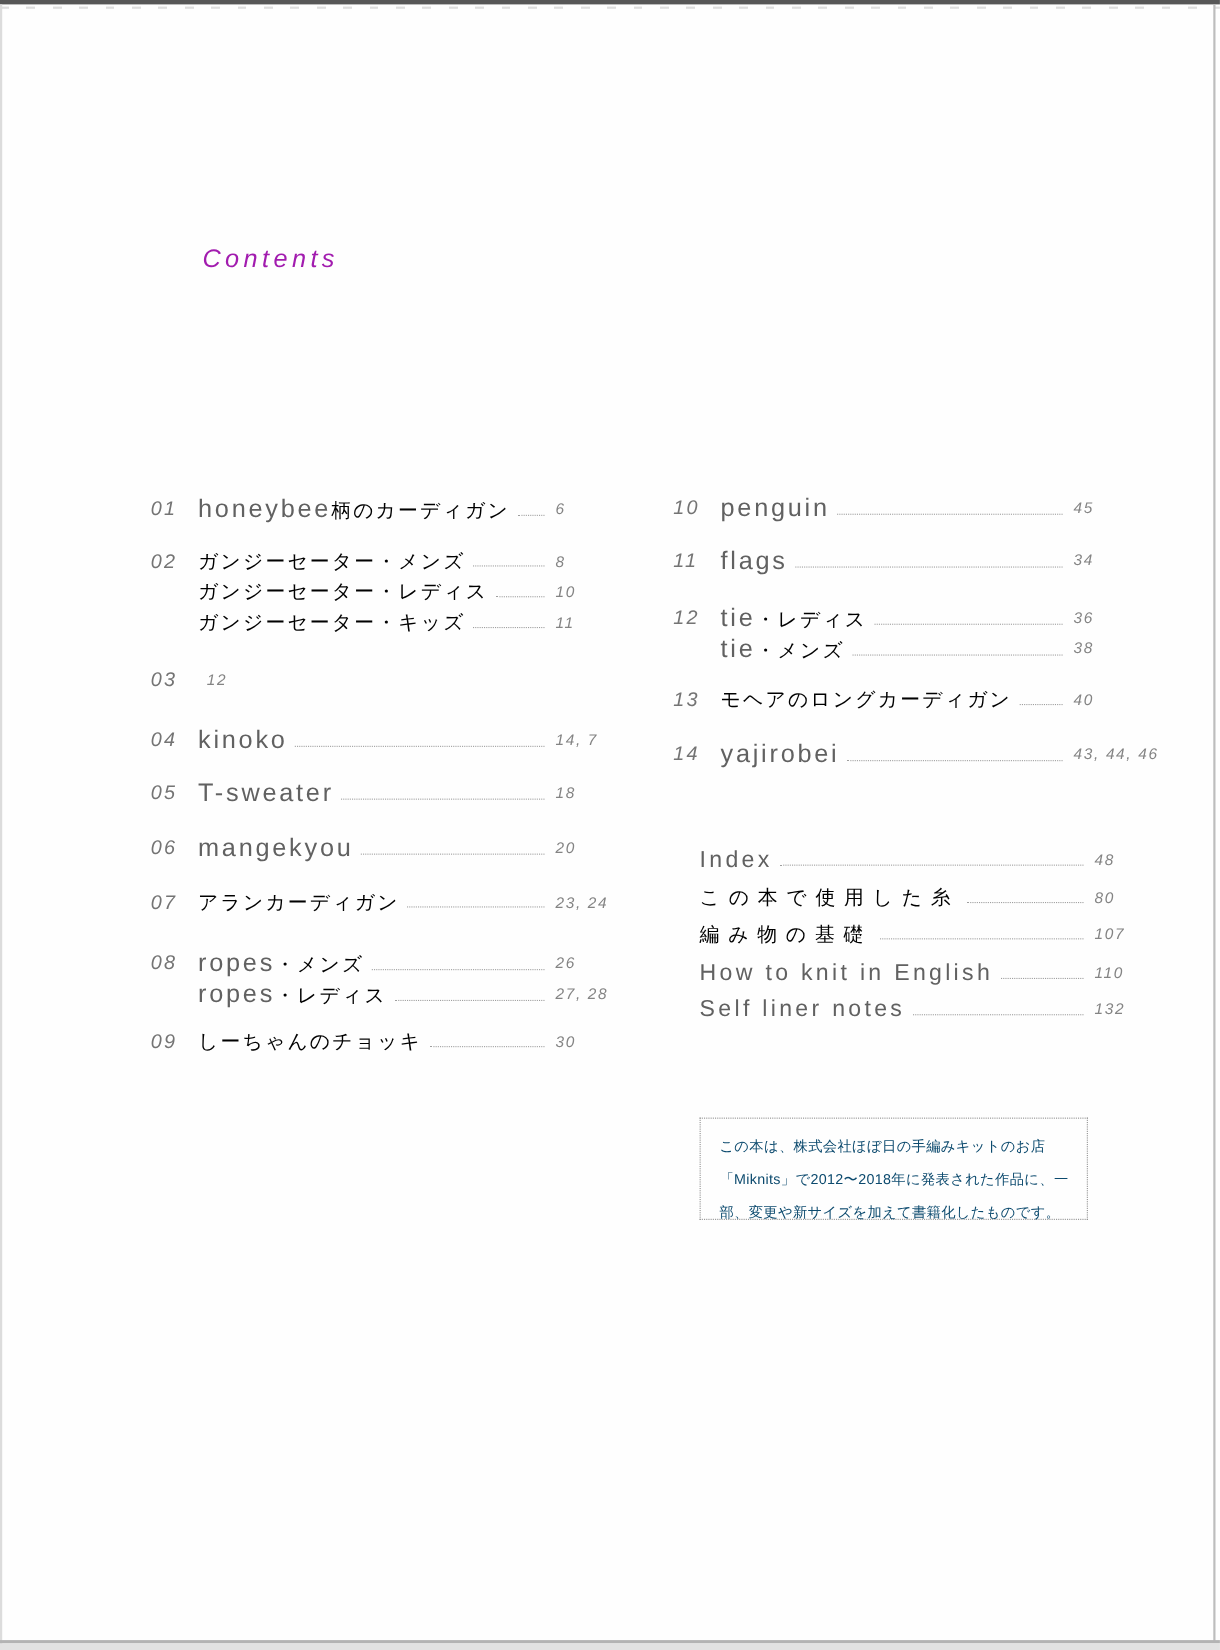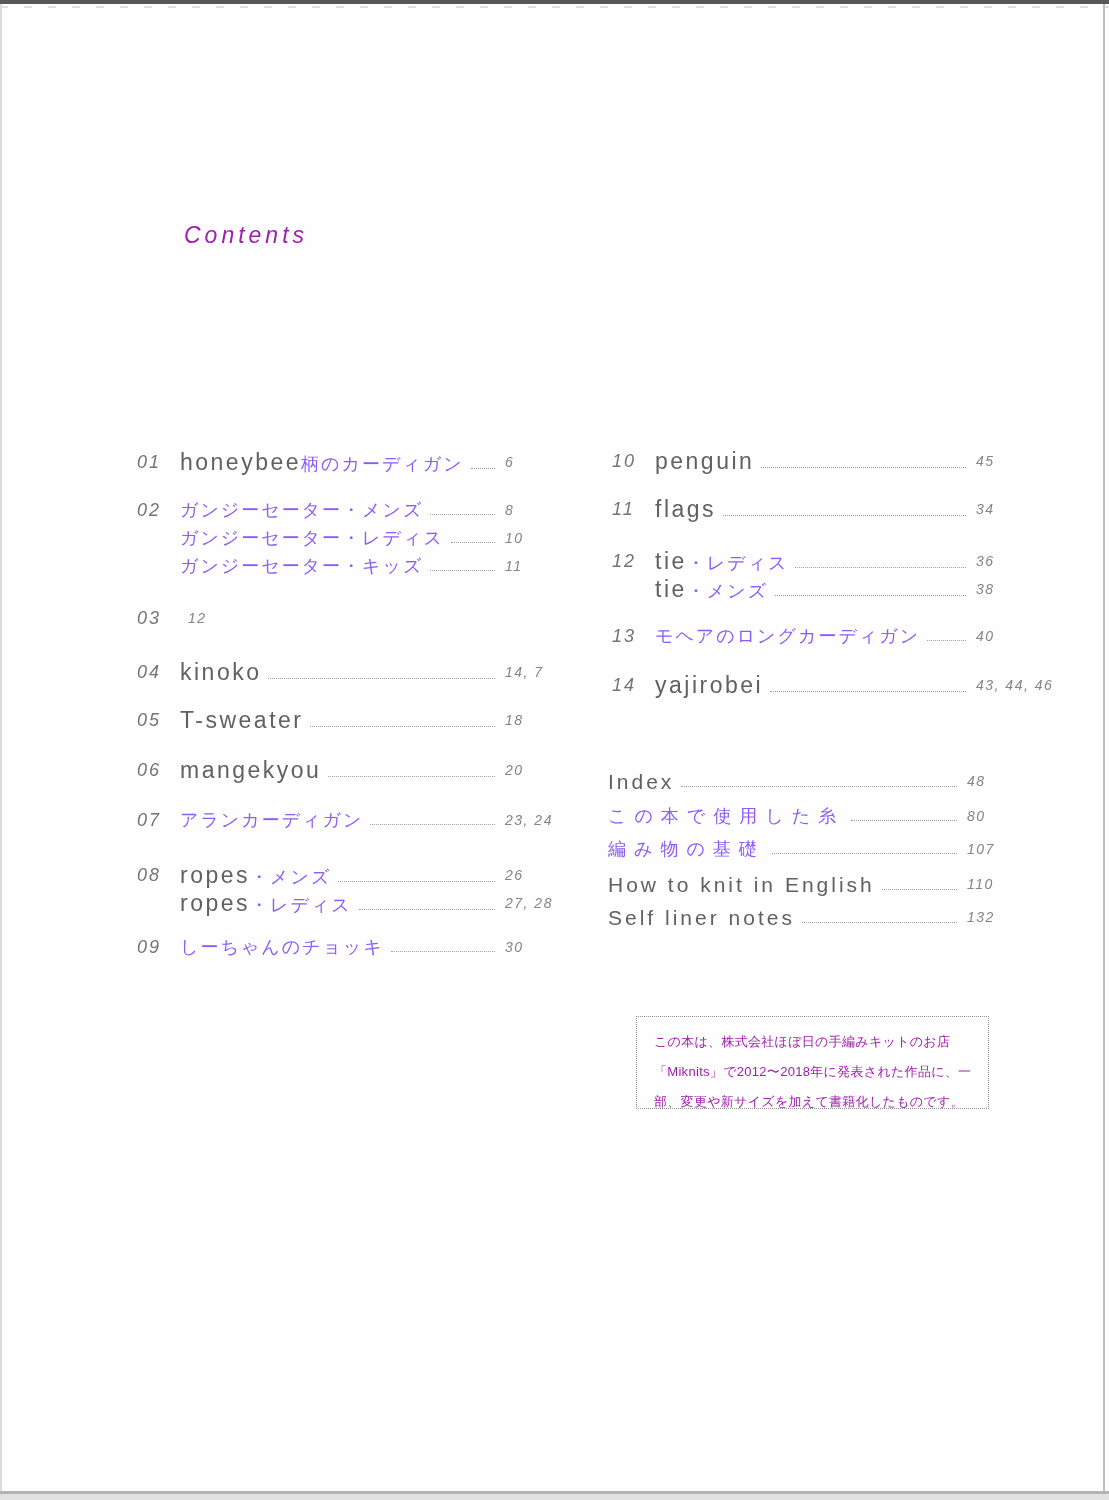--- a/index.html
+++ b/index.html
@@ -18,47 +18,47 @@
   .edge-bottom2{position:absolute;left:0;top:1494px;width:1109px;height:6px;background:#e2e2e2}
 
   .page-title{
     position:absolute;left:184px;top:222px;margin:0;
     font-size:23px;font-weight:400;font-style:italic;letter-spacing:4px;color:#a21caf;
   }
 
   .col{position:absolute}
   .col-left{left:137px;top:449px;width:440px}
   .col-right{left:612px;top:448px;width:460px}
-  .col-index{left:608px;top:768px;width:460px}
+  .col-index{left:636px;top:768px;width:460px}
 
   .row{display:flex;align-items:center;height:28px}
   .num{
     flex:0 0 43px;font-style:italic;font-size:18px;letter-spacing:2px;
     color:#747474;padding-bottom:2px;line-height:1;
   }
   .tl{display:flex;align-items:flex-end;flex:0 0 auto}
   .col-left .tl{width:317px}
   .col-right .tl{width:313px}
   .col-index .tl{width:351px}
   .t-lat{font-size:23px;letter-spacing:2.5px;color:#616161;line-height:1;padding-bottom:1px;white-space:pre}
-  .t-jp{font-size:18px;letter-spacing:2px;color:#8b5cf6;line-height:1;padding-bottom:2px;white-space:pre}
+  .t-jp{font-size:18px;letter-spacing:2px;color:#000000;line-height:1;padding-bottom:2px;white-space:pre}
   .col-index .t-lat{font-size:21px;letter-spacing:3px}
   .col-index .t-jp{font-size:18px;letter-spacing:8px}
   .leader{flex:1 1 auto;border-bottom:1px dotted #9e9e9e;margin:0 2px 6px 7px;min-width:12px}
   .pages{
     font-style:italic;font-size:14px;letter-spacing:1.5px;color:#848484;
     white-space:nowrap;padding:0 0 3px 8px;line-height:1;
   }
 
   .note-box{
     position:absolute;left:636px;top:1016px;width:353px;height:93px;
     box-sizing:border-box;border:1px dotted #8f8f8f;padding:10px 16px 0 17px;
   }
   .note-line{
-    font-size:13px;line-height:30px;letter-spacing:0.3px;color:#a21caf;white-space:nowrap;
+    font-size:13px;line-height:30px;letter-spacing:0.3px;color:#0c4a6e;white-space:nowrap;
   }
 </style>
 </head>
 <body>
 
 <div class="edge-top"></div>
 <div class="edge-top-dash"></div>
 <div class="edge-left"></div>
 <div class="edge-right"></div>
 <div class="edge-bottom"></div>

